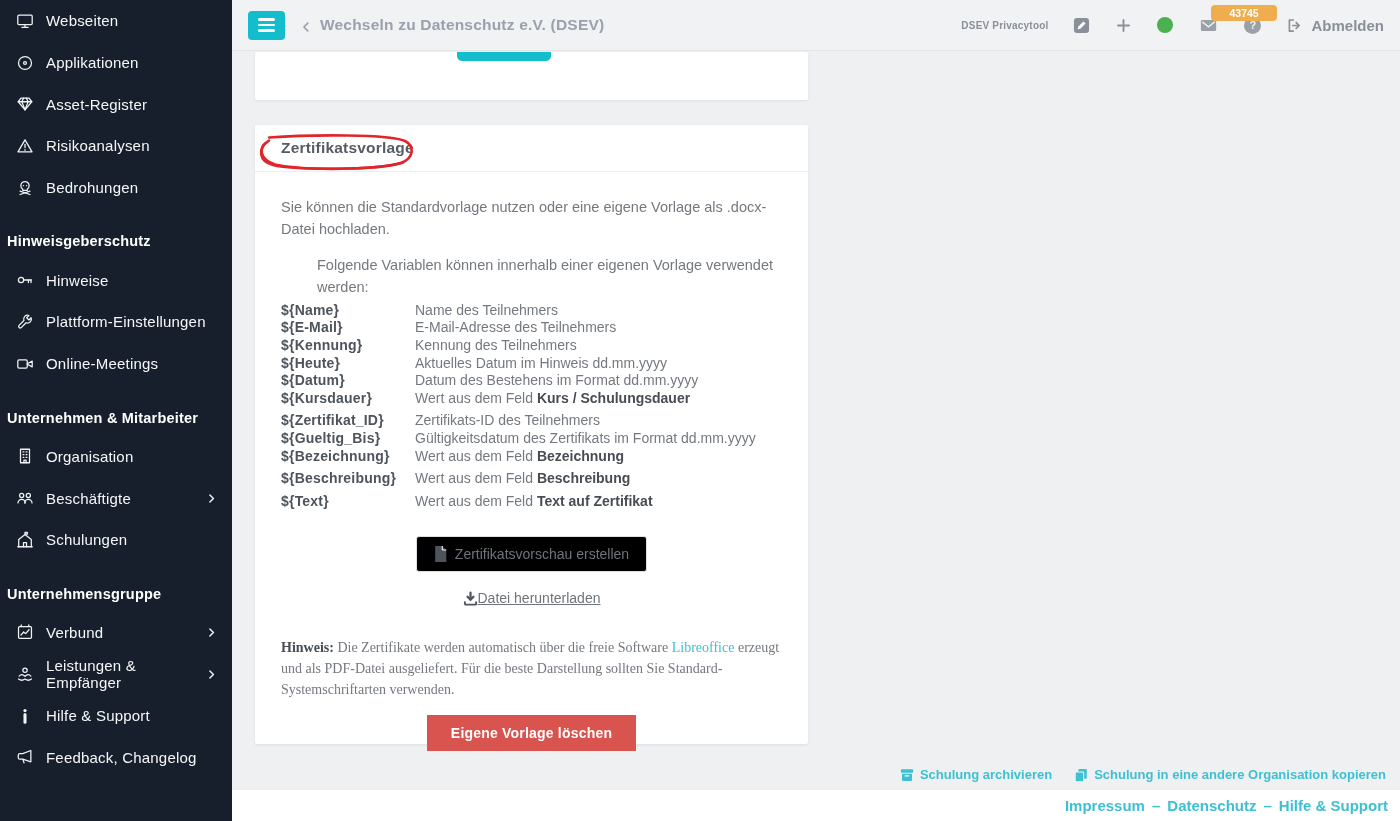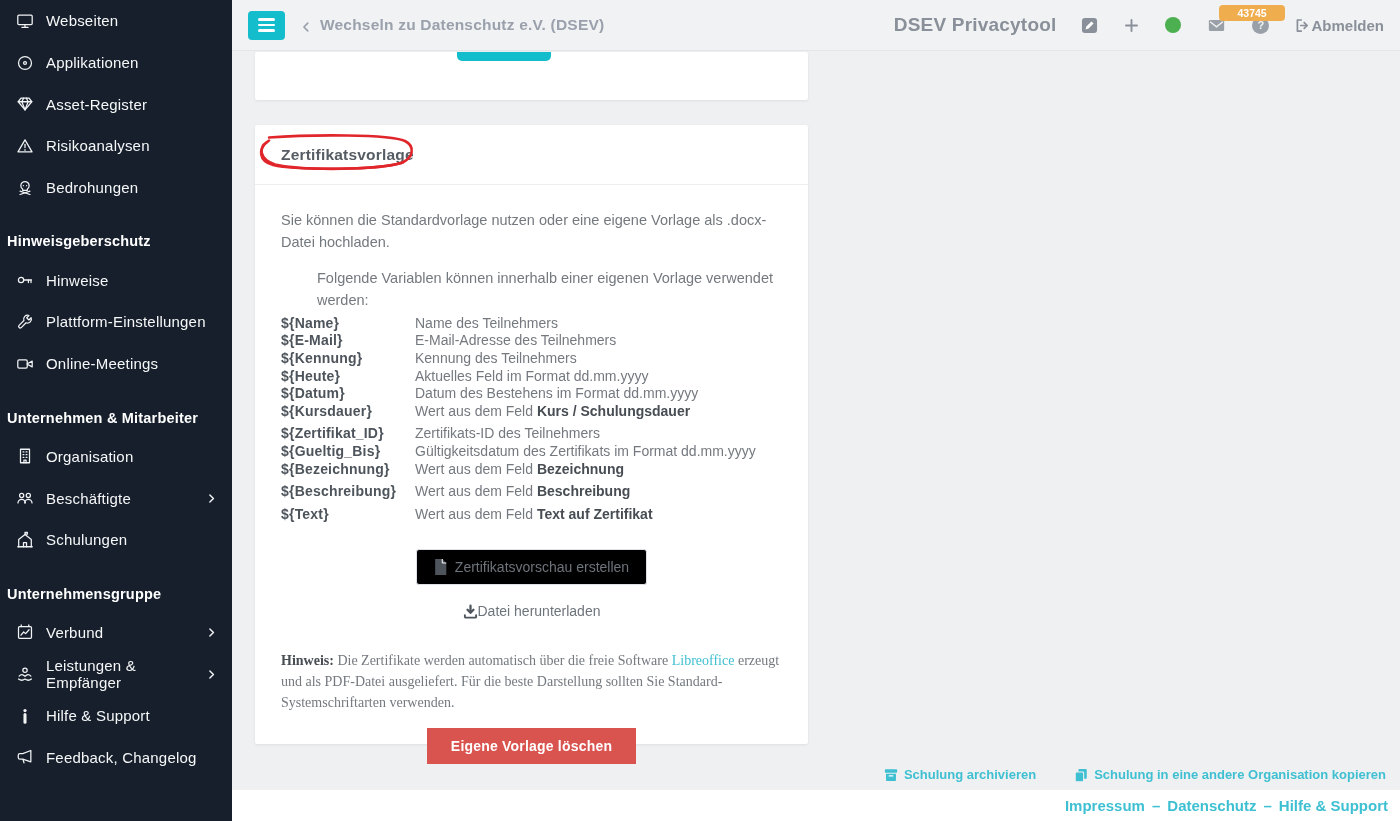--- a/index.html
+++ b/index.html
@@ -39,77 +39,77 @@
   .hamburger {
     width:37px; height:29px; border-radius:4px; background:var(--accent,#14bdcc);
     display:flex; flex-direction:column; justify-content:center; align-items:center; gap:3px;
     cursor:pointer; border:none; flex:0 0 37px;
   }
   .hamburger span { display:block; width:17px; height:2.4px; background:#fff; border-radius:2px; }
   .back-group { display:flex; align-items:flex-end; margin-left:14px; cursor:pointer; color:#9aa1ac; }
   .back-group svg { width:14px; height:14px; fill:none; stroke:#9aa1ac; stroke-width:2.4; stroke-linecap:round; stroke-linejoin:round; }
   .back-label { margin-left:7px; font-size:15.5px; font-weight:600; letter-spacing:.2px; }
   .topbar-right { margin-left:auto; display:flex; align-items:center; gap:25px; color:#8a9099; }
-  .org-name { font-size:19px; font-weight:600; letter-spacing:.2px; cursor:default; }
+  .org-name { font-size:10px; font-weight:600; letter-spacing:.2px; cursor:default; }
   .tb-ico { display:flex; align-items:center; cursor:pointer; }
   .tb-ico svg { width:17px; height:17px; fill:none; stroke:#8a9099; stroke-width:2; stroke-linecap:round; stroke-linejoin:round; }
   .status-dot { width:16px; height:16px; border-radius:50%; background:var(--status_green,#4caf50); cursor:pointer; }
   .mail-wrap { position:relative; cursor:pointer; display:flex; }
   .mail-badge {
     position:absolute; top:-12px; left:13px; background:var(--badge_orange,#f0ad4e); color:#fff;
     font-size:10.5px; font-weight:700; padding:2px 18px; border-radius:4px; white-space:nowrap;
   }
   .help-circle {
     width:17px; height:17px; border-radius:50%; background:#9aa0a8; color:#f1f2f3;
     font-size:11px; font-weight:700; display:flex; align-items:center; justify-content:center; cursor:pointer;
   }
-  .logout-group { display:flex; align-items:flex-end; cursor:pointer; font-size:15px; font-weight:700; color:#8a9099; }
+  .logout-group { display:flex; align-items:flex-end; gap:8px; cursor:pointer; font-size:15px; font-weight:700; color:#8a9099; }
 
   
   .content { position:absolute; left:232px; top:51px; width:1168px; height:739px; background:#eff0f1; overflow:hidden; }
   .card { background:#fff; box-shadow:0 1px 3px rgba(0,0,0,.07); border-radius:2px; }
   .card-partial { position:absolute; left:23px; top:1px; width:553px; height:48px; }
   .btn-fragment {
     position:absolute; left:202px; top:0; width:94px; height:9px;
     background:var(--accent,#14bdcc); border-radius:0 0 5px 5px;
   }
   .card-main { position:absolute; left:23px; top:74px; width:553px; height:619px; }
-  .card-header { position:relative; height:60px; border-bottom:1px solid #eceef0; display:flex; align-items:center; padding:0 26px; }
+  .card-header { position:relative; height:47px; border-bottom:1px solid #eceef0; display:flex; align-items:center; padding:0 26px; }
   .card-title { font-size:15.5px; font-weight:700; color:#565c63; letter-spacing:.2px; }
   .annotation-oval { position:absolute; left:0; top:8px; width:162px; height:38px; pointer-events:none; }
   .annotation-oval path { fill:none; stroke:#e0262b; stroke-width:2.6; stroke-linecap:round; }
   .card-body { padding:24px 26px 0; }
   .intro { font-size:14.5px; line-height:1.55; color:#74797f; max-width:505px; }
   .intro + .intro { margin-top:13px;margin-left:36px; }
   .vars { margin-top:3px; }
   .var-group { margin-bottom:5px; }
   .var-row { display:flex; font-size:14px; line-height:17.6px; }
   .var-name { width:134px; flex:0 0 134px; font-weight:700; color:#4d545b; letter-spacing:.2px; }
   .var-desc { color:#74797f; }
   .var-desc b { color:#474d53; font-weight:700; }
   .btn-outline {
     display:flex; align-items:center; gap:8px; margin:26px auto 0; width:max-content;
     background:#000000; border:1px solid #dde0e4; border-radius:3px; padding:9px 17px;
     font-size:14px; color:#6e747b; cursor:pointer; font-family:inherit;
   }
   .btn-outline svg { width:13px; height:16px; }
   .download-link {
     display:flex; align-items:center; gap:0; margin:18px auto 10px; width:max-content;
-    font-size:14px; color:#6e747b; cursor:pointer; background:none; border:none; font-family:inherit;
+    font-size:14px; color:#6e747b; cursor:pointer; background:none; border:none; font-family:inherit;text-decoration:underline;
   }
   .download-link svg { width:15px; height:15px; fill:none; stroke:#4d545b; stroke-width:2; stroke-linecap:round; stroke-linejoin:round; }
   .note { margin-top:31px; font-size:14px; line-height:1.5; color:#74797f; max-width:500px;font-family:Liberation Serif, serif; }
   .note b { color:#474d53; }
   .note a { color:var(--link,#3fc0d2); text-decoration:none; cursor:pointer; }
   .btn-danger {
     display:block; margin:15px auto 0; background:var(--danger,#d9534f); color:#fff;
     border:none; border-radius:0; padding:10px 24px; font-size:14px; font-weight:600;
     cursor:pointer; font-family:inherit; letter-spacing:.2px;
   }
-  .actions-row { position:absolute; top:716px; right:14px; display:flex; gap:38px; align-items:center; }
+  .actions-row { position:absolute; top:716px; right:14px; display:flex; gap:22px; align-items:center; }
   .action-link { display:flex; align-items:center; gap:6px; color:var(--link,#3fc0d2); font-size:13px; font-weight:600; cursor:pointer; }
   .action-link svg { width:14px; height:14px; }
 
   
   .footerbar {
     position:absolute; left:232px; bottom:0; width:1168px; height:31px; background:#fff;
     display:flex; align-items:center; justify-content:flex-end; padding-right:12px;
   }
   .footer-links { display:flex; gap:7px; font-size:15px; font-weight:600; color:var(--link,#3fc0d2); }
   .footer-links .flink { cursor:pointer; }
@@ -367,21 +367,21 @@
           <div class="var-row">
               <span class="var-name">${E-Mail}</span>
               <span class="var-desc"><span>E-Mail-Adresse des Teilnehmers</span><b></b></span>
             </div>
           <div class="var-row">
               <span class="var-name">${Kennung}</span>
               <span class="var-desc"><span>Kennung des Teilnehmers</span><b></b></span>
             </div>
           <div class="var-row">
               <span class="var-name">${Heute}</span>
-              <span class="var-desc"><span>Aktuelles Feld im Format dd.mm.yyyy</span><b></b></span>
+              <span class="var-desc"><span>Aktuelles Datum im Hinweis dd.mm.yyyy</span><b></b></span>
             </div>
           <div class="var-row">
               <span class="var-name">${Datum}</span>
               <span class="var-desc"><span>Datum des Bestehens im Format dd.mm.yyyy</span><b></b></span>
             </div>
           <div class="var-row">
               <span class="var-name">${Kursdauer}</span>
               <span class="var-desc"><span>Wert aus dem Feld </span><b>Kurs / Schulungsdauer</b></span>
             </div>
         </div>

